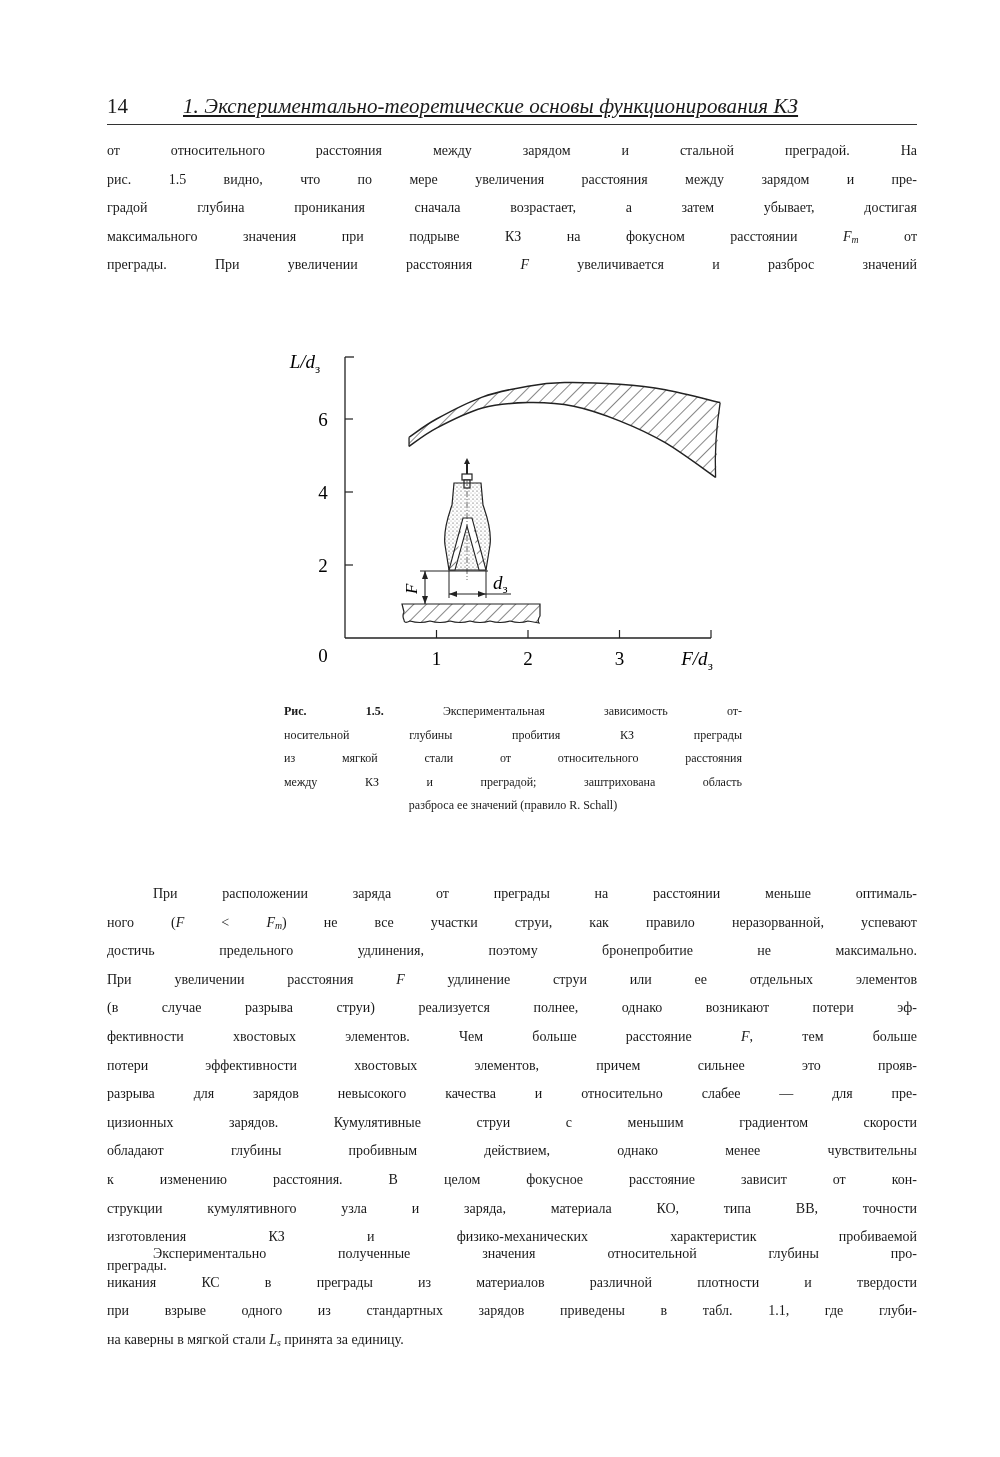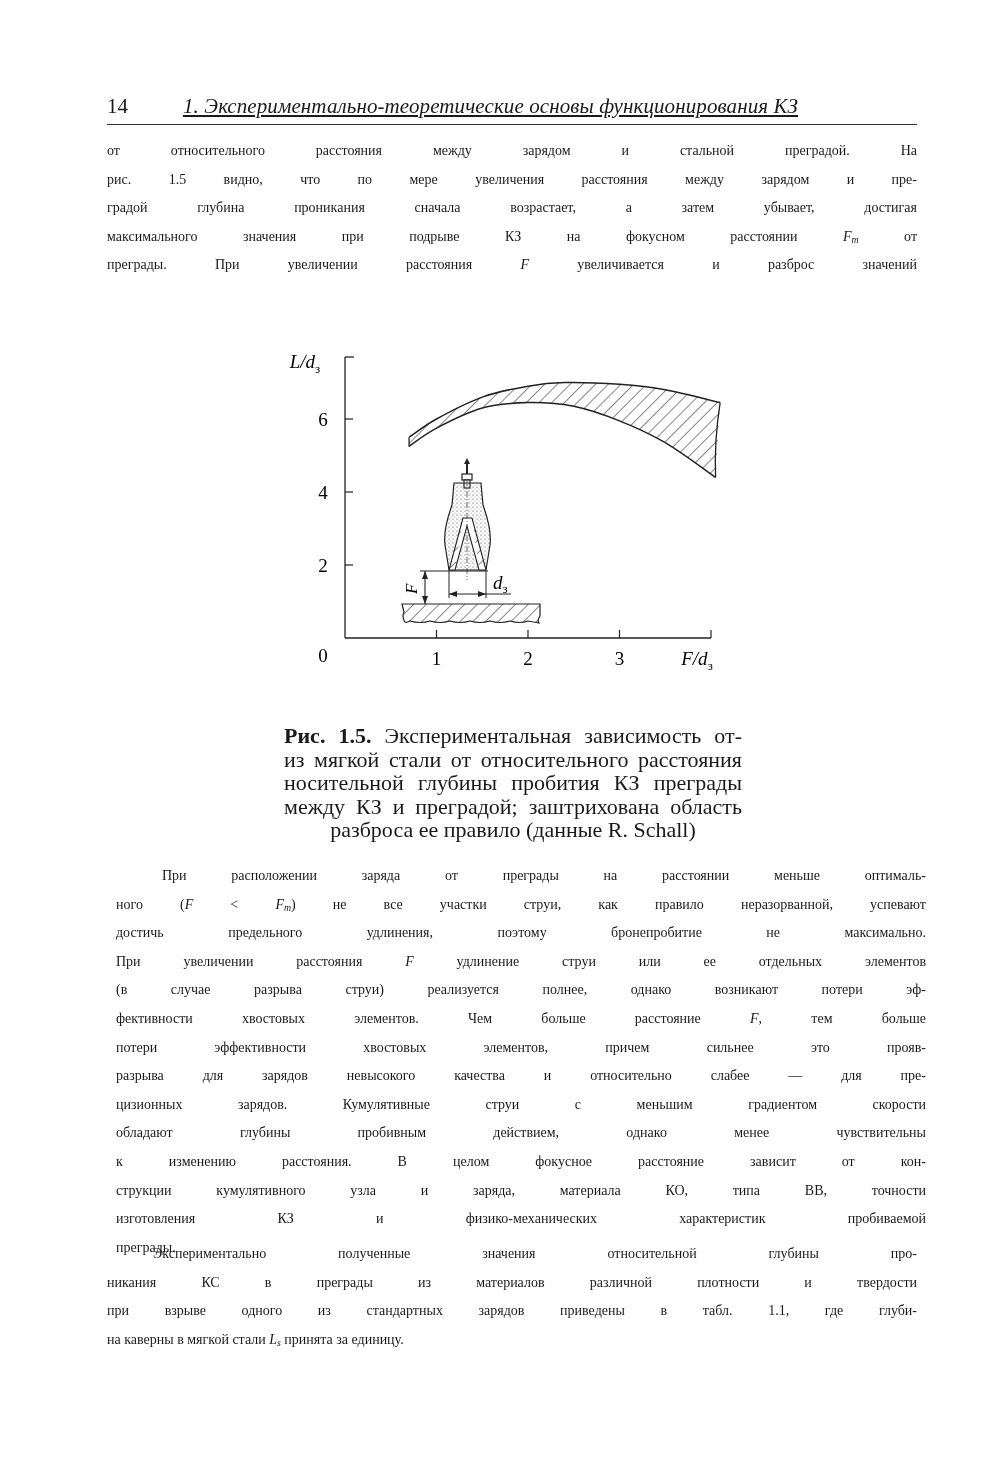--- a/index.html
+++ b/index.html
@@ -8,21 +8,21 @@
   .running-head { position: absolute; left: 107px; top: 92px; width: 810px; height: 32px;
                   border-bottom: 1.5px solid #333; }
   .running-head .pagenum { position: absolute; left: 0; top: 2px; font-size: 21px; text-align: center; }
   .running-head .title { position: absolute; left: 76px; top: 2px; font-size: 21px; font-style: italic; letter-spacing: 0.1px; text-decoration: underline; }
   .para { position: absolute; left: 107px; width: 810px; font-size: 14px; line-height: 28.6px;
           text-align: justify; margin: 0; }
   .para .line { display: block; text-align: justify; text-align-last: justify; white-space: nowrap; height: 28.6px; }
   .para .line.last { text-align-last: left; }
   .para .line.indent { padding-left: 46px; }
   .figure { position: absolute; left: 280px; top: 330px; width: 470px; height: 350px; }
-  .caption { position: absolute; left: 284px; top: 724px; width: 458px; font-size: 22px; line-height: 23.5px; }
+  .caption { position: absolute; left: 284px; top: 700px; width: 458px; font-size: 12px; line-height: 23.5px; }
   .caption .line { display: block; white-space: nowrap; text-align: justify; text-align-last: justify; height: 23.5px; }
   .caption .line.center { text-align: center; text-align-last: center; }
   .caption b { font-weight: bold; }
   svg text { font-family: "Liberation Serif", "DejaVu Serif", serif; }
   i.v { font-style: italic; }
   sub { font-size: 0.7em; vertical-align: -0.25em; line-height: 0; }
 </style>
 </head>
 <body>
 
@@ -104,27 +104,27 @@
       <polygon points="198,261 206,264 198,267" fill="#222"></polygon>
       <text x="213" y="259" font-size="19" font-style="italic"><tspan>d</tspan><tspan font-size="13" font-style="normal" dy="4">з</tspan></text>
 
       <path d="M122,274 L260,274 L260,286 Q257,290 259,293 L248,291 Q240,294 230,291 Q220,294 210,291 Q200,294 190,291 Q180,294 170,291 Q160,294 150,291 Q140,294 130,291 Q124,294 124,290 Q122,286 124,282 Z" fill="url(#hatch)" stroke="#222" stroke-width="1.2"></path>
     </g>
   </svg>
 </div>
 
 <div class="caption" id="cap">
     <span class="line"><b>Рис. 1.5.</b> <span>Экспериментальная зависимость от-</span></span>
+    <span class="line">носительной глубины пробития КЗ преграды</span>
     <span class="line">из мягкой стали от относительного расстояния</span>
-    <span class="line">носительной глубины пробития КЗ преграды</span>
     <span class="line">между КЗ и преградой; заштрихована область</span>
-    <span class="line center">разброса ее правило (данные R. Schall)</span>
+    <span class="line center">разброса ее значений (правило R. Schall)</span>
   </div>
 
-<div class="para" style="top:862px;margin-left:9px;" id="p2">
+<div class="para" style="top:880px;" id="p2">
     <span class="line indent">При расположении заряда от преграды на расстоянии меньше оптималь-</span>
     <span class="line">ного (<i class="v">F</i> &lt; <i class="v">F<sub>m</sub></i>) не все участки струи, как правило неразорванной, успевают</span>
     <span class="line">достичь предельного удлинения, поэтому бронепробитие не максимально.</span>
     <span class="line">При увеличении расстояния <i class="v">F</i> удлинение струи или ее отдельных элементов</span>
     <span class="line">(в случае разрыва струи) реализуется полнее, однако возникают потери эф-</span>
     <span class="line">фективности хвостовых элементов. Чем больше расстояние <i class="v">F</i>, тем больше</span>
     <span class="line">потери эффективности хвостовых элементов, причем сильнее это прояв-</span>
     <span class="line">разрыва для зарядов невысокого качества и относительно слабее — для пре-</span>
     <span class="line">цизионных зарядов. Кумулятивные струи с меньшим градиентом скорости</span>
     <span class="line">обладают глубины пробивным действием, однако менее чувствительны</span>

